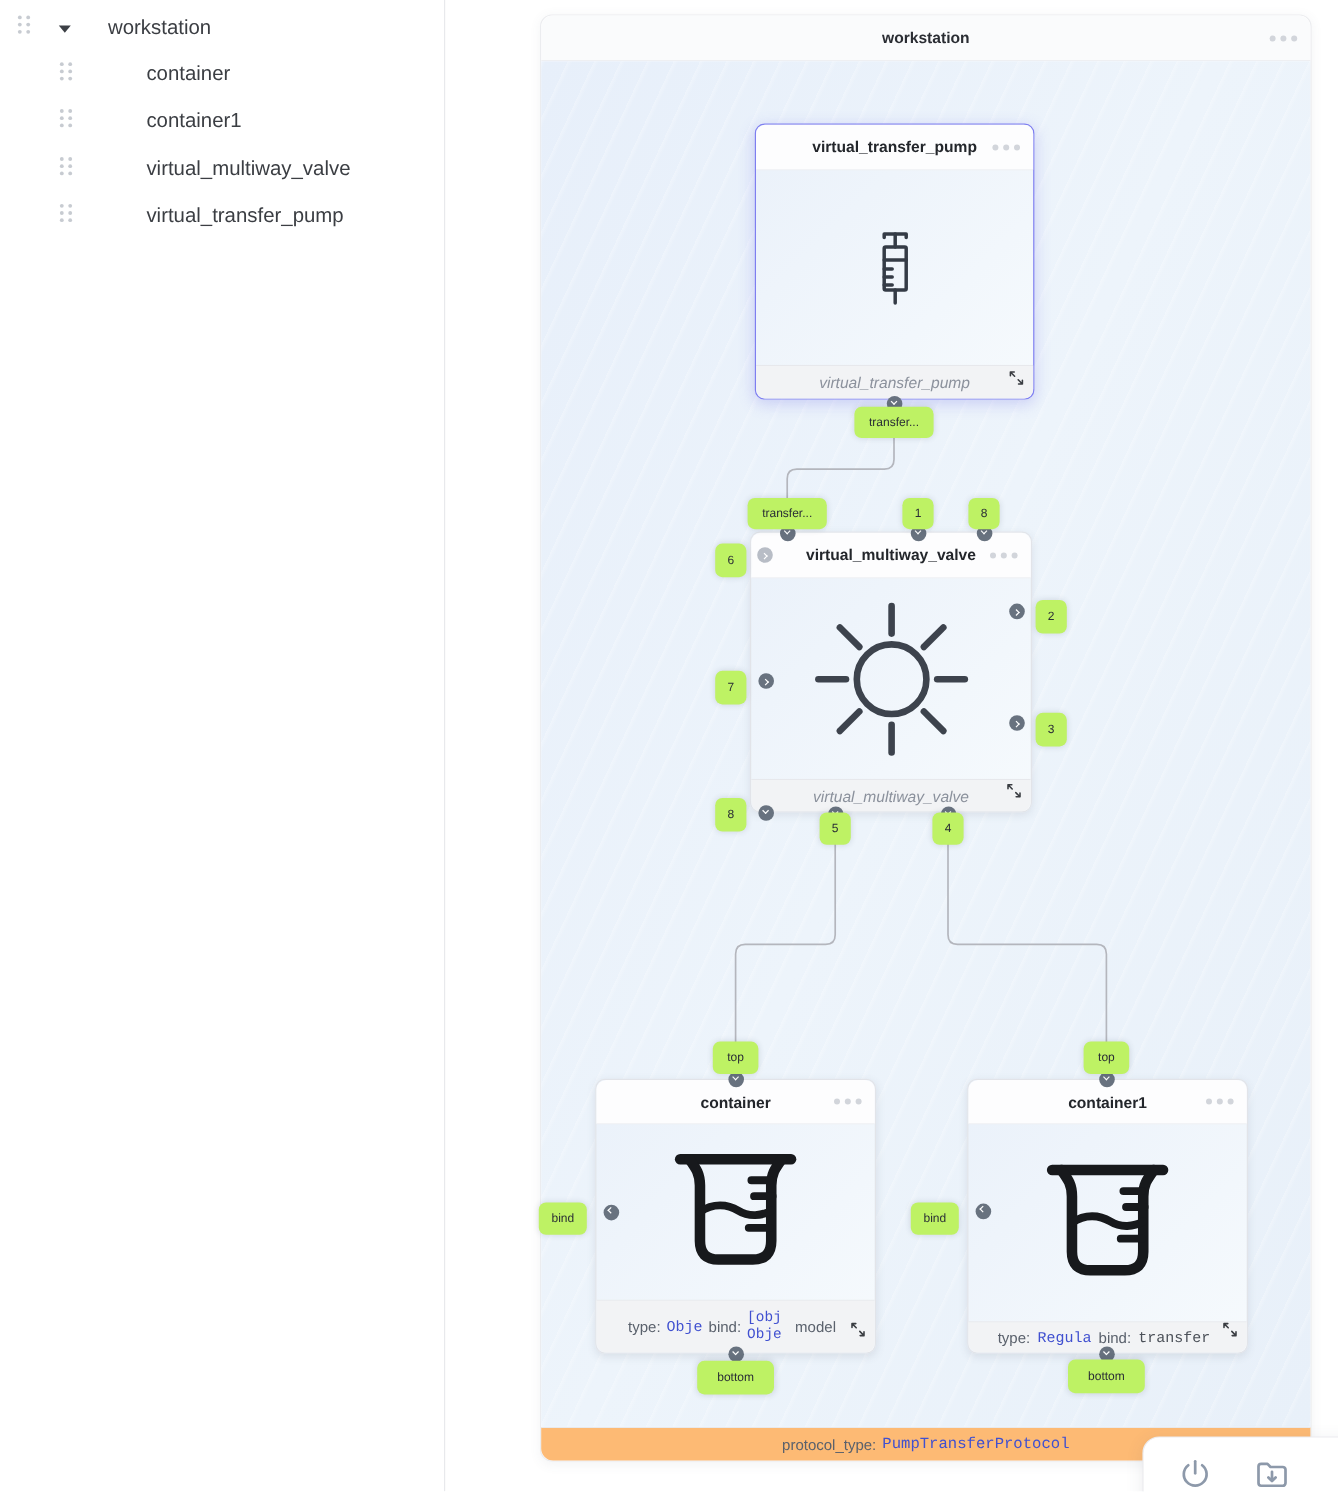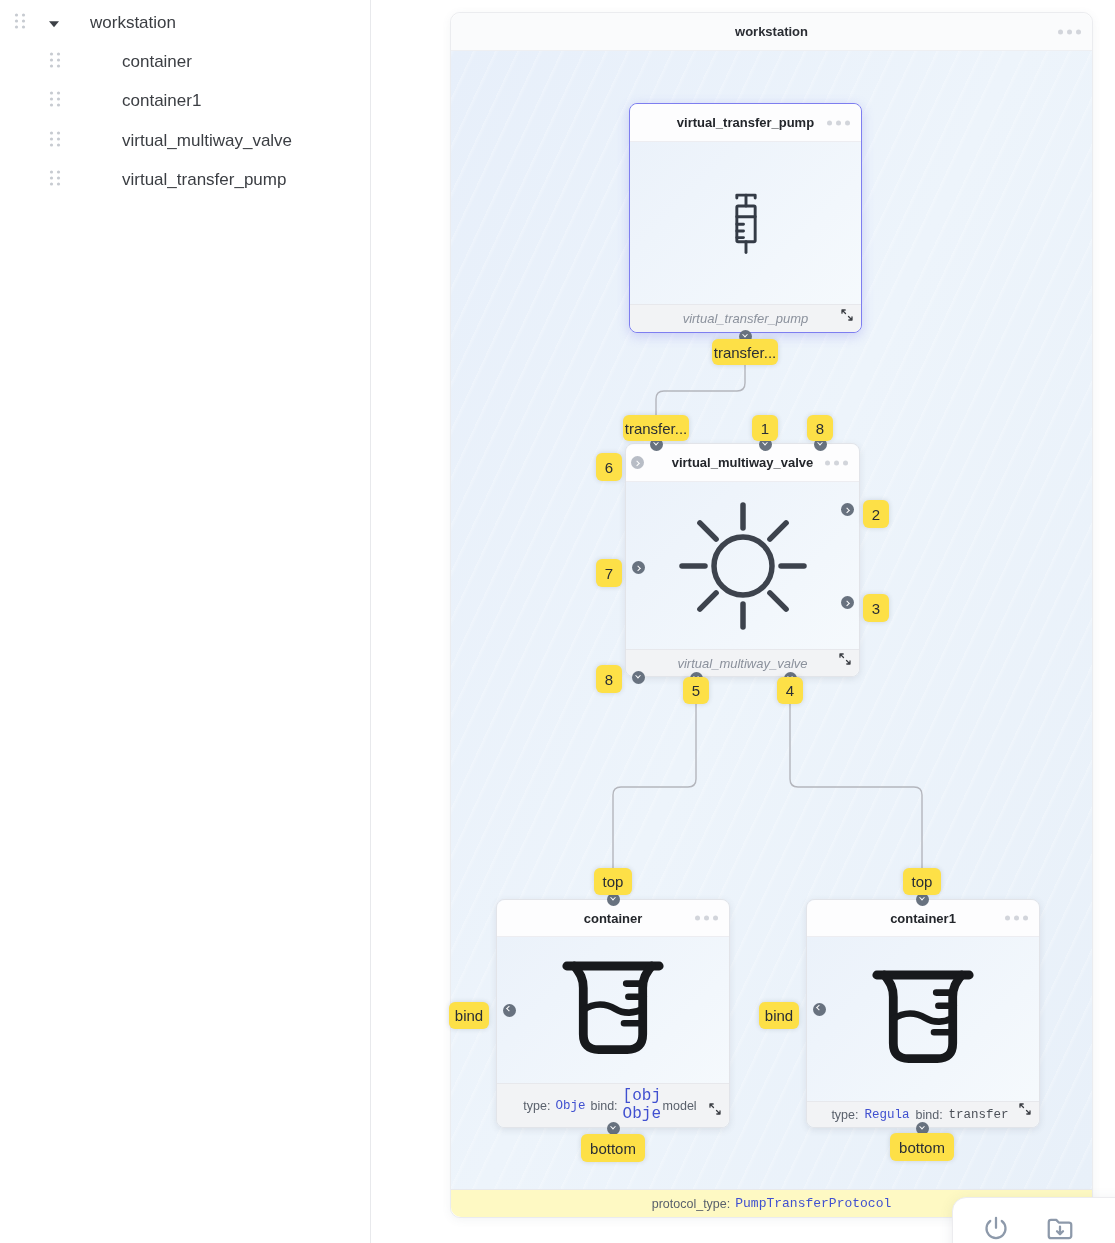--- a/index.html
+++ b/index.html
@@ -21,21 +21,21 @@
   .panel{position:absolute;left:450px;top:12px;width:643px;height:1206px;border-radius:10px;
     border:1px solid #ebecef;background:#fff;box-shadow:0 2px 10px rgba(90,100,120,.07);
     display:flex;flex-direction:column;z-index:1;}
   .panel-header{height:38px;flex:0 0 38px;background:#fafbfc;border-bottom:1px solid #eeeff2;
     border-radius:10px 10px 0 0;display:flex;align-items:center;justify-content:center;position:relative;}
   .panel-title{font-size:13px;font-weight:bold;color:#2a2d33;}
   .panel-canvas{flex:1;border-radius:0;
     background:
       repeating-linear-gradient(115deg, rgba(255,255,255,.28) 0px, rgba(255,255,255,0) 4px, rgba(255,255,255,0) 20px),
       linear-gradient(115deg,#e7effa 0%,#edf4fb 48%,#e8f0f9 100%);}
-  .panel-footer{height:28px;flex:0 0 28px;background:#fef9c3;border-top:1px solid #e8e9ec;
+  .panel-footer{height:28px;flex:0 0 28px;background:#fdba74;border-top:1px solid #e8e9ec;
     border-radius:0 0 10px 10px;display:flex;align-items:center;justify-content:center;gap:5px;}
   .footer-lbl{font-size:12.5px;color:#5a616c;}
   .mono{font-family:"Liberation Mono","DejaVu Sans Mono",monospace;}
   .code-blue{color:#4050d0;}
 
   .dots{position:absolute;right:11px;top:50%;transform:translateY(-50%);display:flex;gap:4px;cursor:pointer;}
   .dots i{width:5px;height:5px;border-radius:50%;background:#d2d5db;display:block;}
 
   
   .edges{position:absolute;left:0;top:0;width:1115px;height:1243px;z-index:2;pointer-events:none;}
@@ -50,25 +50,25 @@
   .node-title{font-size:13px;font-weight:bold;color:#23262b;}
   .node-body{flex:1;display:flex;align-items:center;justify-content:center;}
   .node-footer{background:#f2f3f5;border-top:1px solid #e7e8ec;border-radius:0 0 8px 8px;
     display:flex;align-items:center;justify-content:center;position:relative;}
   .node-footer.italic{font-style:italic;color:#8b919c;font-size:13px;}
   .resize{position:absolute;right:7px;bottom:7px;cursor:nwse-resize;}
 
   .cfields{display:flex;align-items:center;justify-content:center;gap:5px;width:100%;padding:0 16px 0 10px;overflow:hidden;}
   .cfields .lbl{font-size:12.5px;color:#5a616c;white-space:nowrap;}
   .cfields .val{font-size:12.5px;white-space:nowrap;}
-  .cfields .wrap2{white-space:normal;width:35px;line-height:1.1;font-size:16px;}
-
-  
-  .port-label{position:absolute;background:#fde047;border-radius:6px;box-shadow:0 0 5px rgba(40,50,70,.16);
-    display:flex;align-items:center;justify-content:center;font-size:15px;color:#2a2e35;z-index:5;cursor:default;}
+  .cfields .wrap2{white-space:normal;width:35px;line-height:1.1;font-size:12px;}
+
+  
+  .port-label{position:absolute;background:#bef264;border-radius:6px;box-shadow:0 0 5px rgba(40,50,70,.16);
+    display:flex;align-items:center;justify-content:center;font-size:10px;color:#2a2e35;z-index:5;cursor:default;}
   .handle{position:absolute;width:13px;height:13px;border-radius:50%;background:#68727f;z-index:4;
     display:flex;align-items:center;justify-content:center;cursor:crosshair;}
   .handle.light{background:#b8bdc6;}
   .chev{width:4px;height:4px;border-right:1.5px solid #fff;border-bottom:1.5px solid #fff;display:block;}
   .chev.down{transform:rotate(45deg) translate(-1px,-1px);}
   .chev.right{transform:rotate(-45deg) translate(-1px,1px);}
   .chev.left{transform:rotate(135deg) translate(-1px,1px);}
 
   
   .toolbar{position:absolute;left:952px;top:1197px;width:200px;height:70px;background:#fff;

